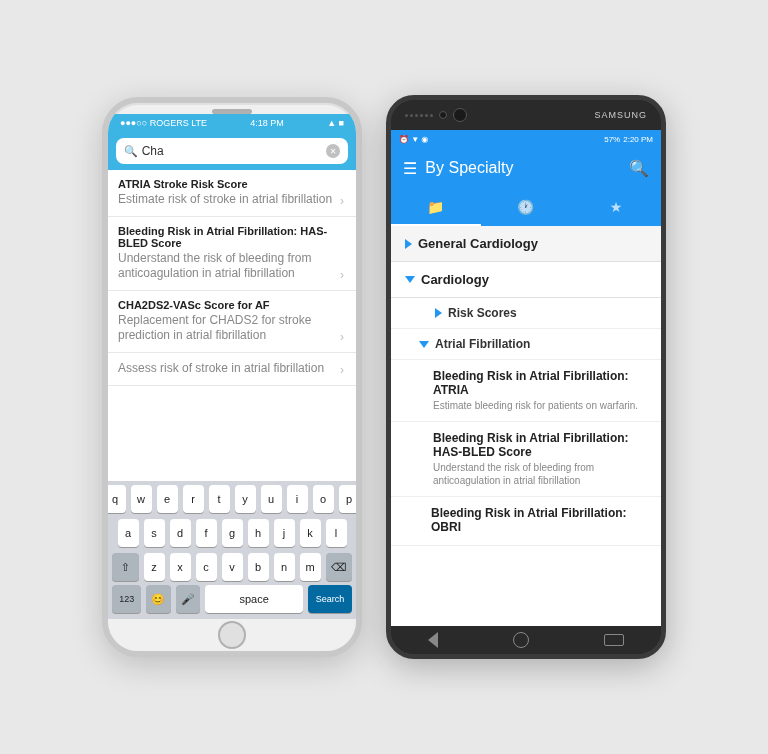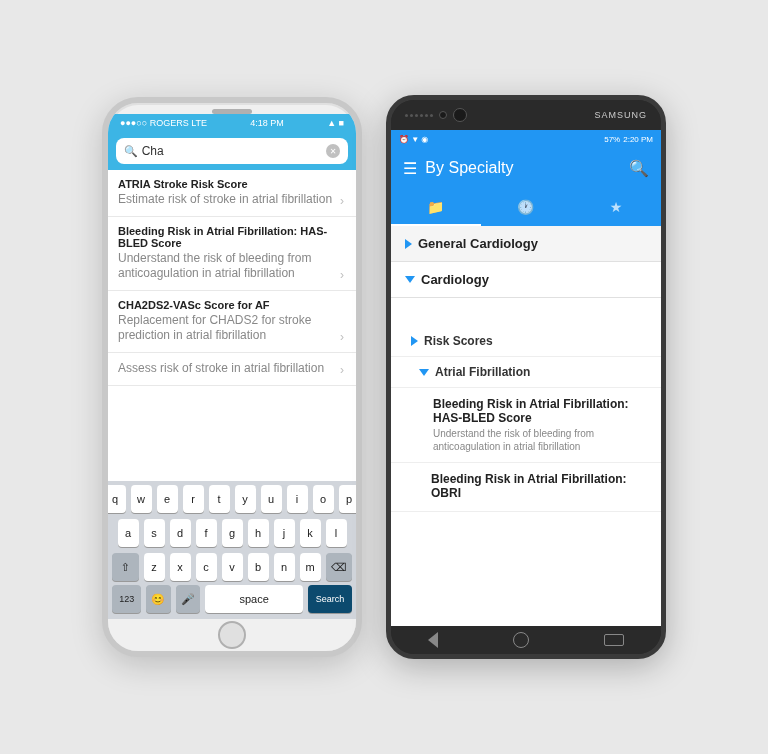--- a/index.html
+++ b/index.html
@@ -148,21 +148,21 @@
       color: #222;
       box-shadow: 0 1px 0 #999;
       flex: 1;
       cursor: pointer;
     }
     .key-dark {
       background: #adb5bd;
       color: #222;
     }
     .key-blue {
-      background: #0c4a6e;
+      background: #0369a1;
       color: white;
     }
     .keyboard-bottom-row {
       display: flex;
       gap: 5px;
       padding: 2px 4px 6px;
     }
     .iphone-home {
       height: 32px;
       display: flex;
@@ -544,30 +544,34 @@
       <div class="section-header">
         <div class="triangle-right"></div>
         <span>General Cardiology</span>
       </div>
 
       <div class="section-header expanded">
         <div class="triangle-down"></div>
         <span>Cardiology</span>
       </div>
 
-      <div class="sub-section-header" style="padding-left:20px;margin-top:28px;">
+      <div class="sub-section-header" style="padding-left:44px;">
         <div class="triangle-right"></div>
         <span>Risk Scores</span>
       </div>
 
       <div class="sub-section-header" style="padding-left:28px;">
         <div class="triangle-down"></div>
         <span>Atrial Fibrillation</span>
       </div>
 
+      <div class="list-item-samsung" style="padding-left:42px;">
+        <div class="list-item-title">Bleeding Risk in Atrial Fibrillation: ATRIA</div>
+        <div class="list-item-desc">Estimate bleeding risk for patients on warfarin.</div>
+      </div>
       <div class="list-item-samsung" style="padding-left:42px;">
         <div class="list-item-title">Bleeding Risk in Atrial Fibrillation: HAS-BLED Score</div>
         <div class="list-item-desc">Understand the risk of bleeding from anticoagulation in atrial fibrillation</div>
       </div>
       <div class="list-item-samsung" style="padding-left:40px;">
         <div class="list-item-title">Bleeding Risk in Atrial Fibrillation: OBRI</div>
         <div class="list-item-desc"></div>
       </div>
     </div>
   </div>

